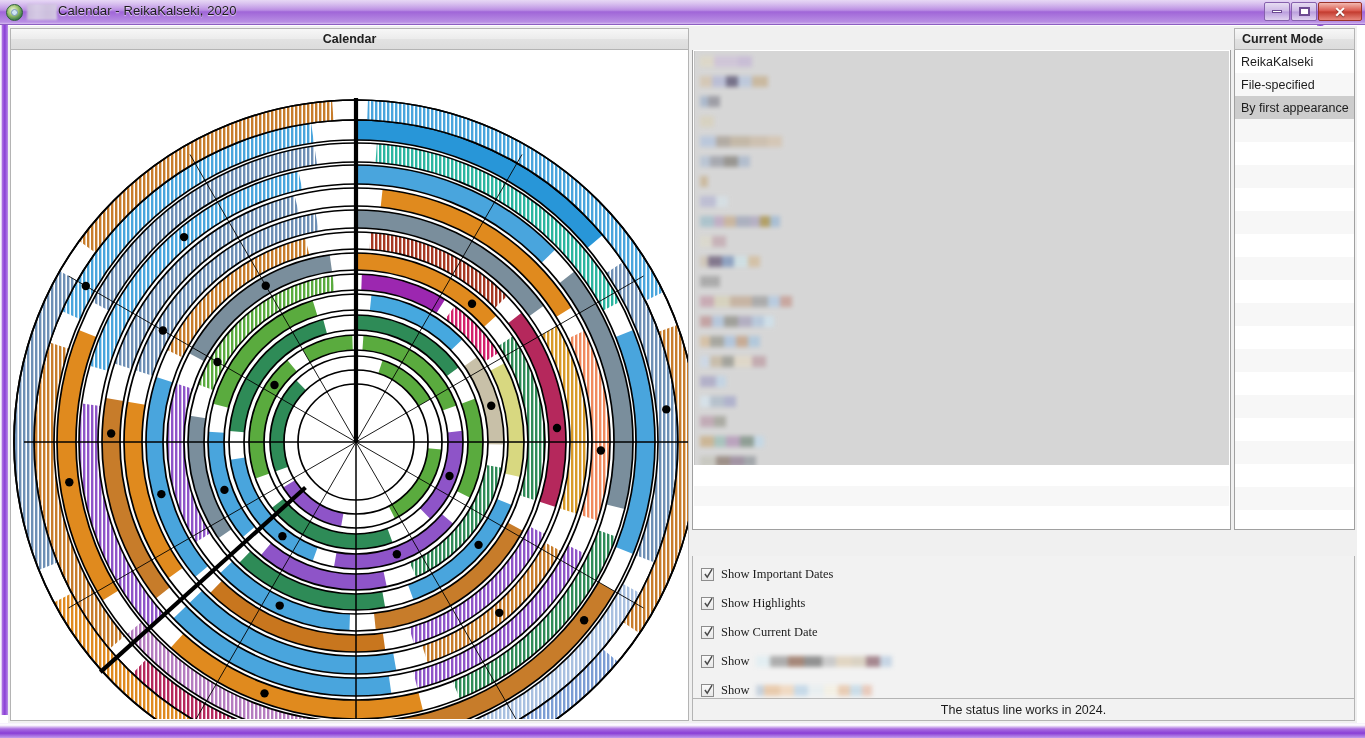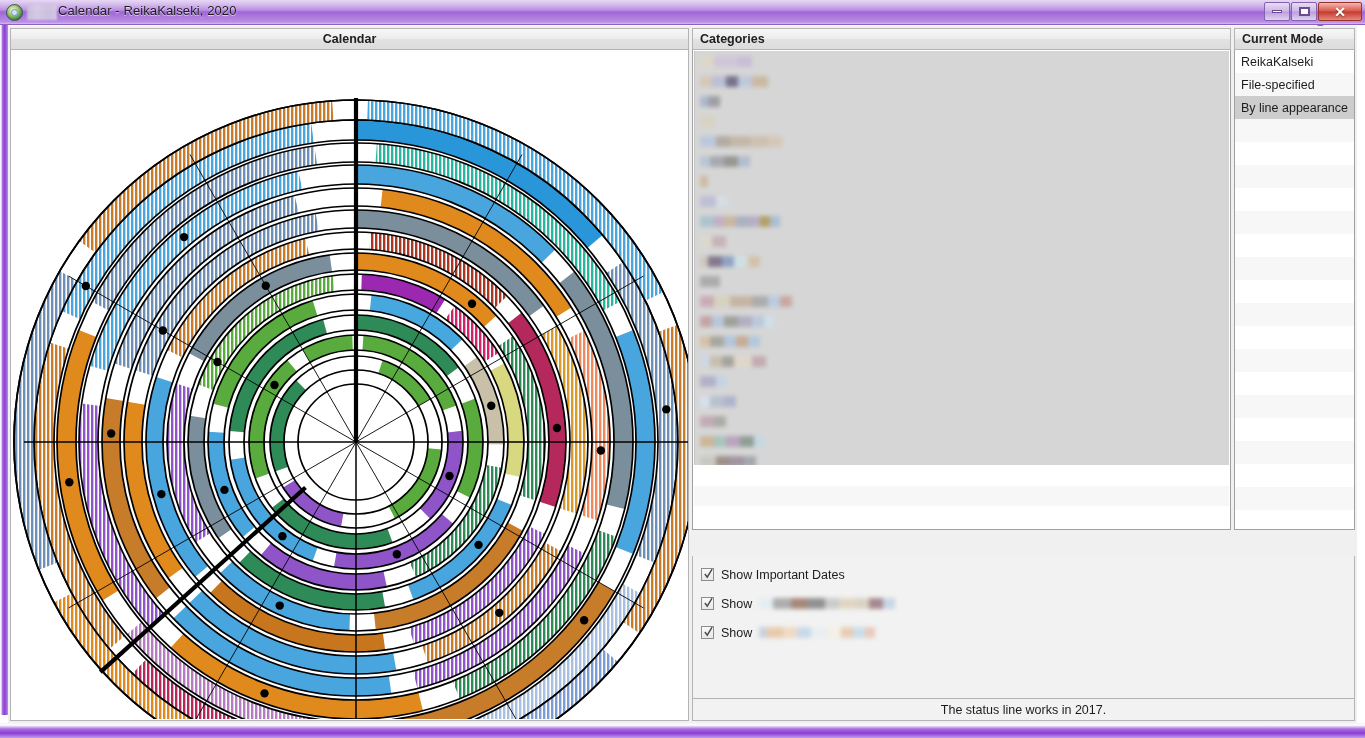--- a/index.html
+++ b/index.html
@@ -220,20 +220,21 @@
     width: 663px; height: 187px;
   }
   .display-panel .panel-header { width: 663px; }
   .display-body {
     position: absolute; left: 0; top: 22px;
     width: 663px; height: 143px;
     background: #f2f2f2;
     border: 1px solid #b4b4b4; border-top: none;
     box-sizing: border-box;
     padding-top: 4px;
+    font-family: Liberation Serif, serif;
   }
   .opt-row {
     height: 29px;
     display: flex; align-items: center;
     padding-left: 8px;
   }
   .checkbox {
     width: 13px; height: 13px;
     border: 1px solid #8d8d8d;
     background: linear-gradient(to bottom, #fafafa, #e8e8e8);
@@ -510,21 +511,20 @@
             <g id="current-group">
                 <line x1="345" y1="392" x2="345" y2="48" stroke="#000000" stroke-width="4.2"></line>
                 <line x1="294.4661518675372" y1="437.5008812324024" x2="89.35818003577646" y2="622.1809285874473" stroke="#000000" stroke-width="4.2"></line>
                 <circle cx="345" cy="392" r="342" fill="none" stroke="#000000" stroke-width="1.7"></circle>
               </g>
           </svg>
         </div>
       </div>
 
       <div class="categories-panel">
-        <div class="panel-header left">Categories</div>
         <div class="categories-body">
           <div class="cat-list" id="cat-list">
               <div class="cat-row">
                 <span class="blur-text" style="display: inline-flex;">
                   <span style="width: 14px; height: 11px; background: rgb(221, 216, 200); display: inline-block;"></span>
                   <span style="width: 24px; height: 11px; background: rgb(207, 196, 216); display: inline-block;"></span>
                   <span style="width: 14px; height: 11px; background: rgb(200, 188, 214); display: inline-block;"></span>
                 </span>
               </div>
               <div class="cat-row">
@@ -687,21 +687,21 @@
               <div class="r"></div>
             </div>
         </div>
       </div>
 
       <div class="sorting-panel">
         <div class="panel-header left">Current Mode</div>
         <div class="sorting-body" id="sort-list">
             <div class="sort-row">ReikaKalseki</div>
             <div class="sort-row alt">File-specified</div>
-            <div class="sort-row selected">By line appearance</div>
+            <div class="sort-row selected">By first appearance</div>
             <div class="sort-row alt"></div>
             <div class="sort-row"></div>
             <div class="sort-row alt"></div>
             <div class="sort-row"></div>
             <div class="sort-row alt"></div>
             <div class="sort-row"></div>
             <div class="sort-row alt"></div>
             <div class="sort-row"></div>
             <div class="sort-row alt"></div>
             <div class="sort-row"></div>
@@ -719,20 +719,40 @@
         <div class="display-body" id="opt-list">
             <div class="opt-row">
               <span class="checkbox">
                 <span class="tick">
                   <svg viewBox="0 0 10 12" width="9" height="12">
                     <path d="M1 6 L3.6 9.6 L9 0.6" stroke="#4a4a4a" stroke-width="1.6" fill="none"></path>
                   </svg>
                 </span>
               </span>
               <span class="opt-label">Show Important Dates</span>
+            </div>
+            <div class="opt-row">
+              <span class="checkbox">
+                <span class="tick">
+                  <svg viewBox="0 0 10 12" width="9" height="12">
+                    <path d="M1 6 L3.6 9.6 L9 0.6" stroke="#4a4a4a" stroke-width="1.6" fill="none"></path>
+                  </svg>
+                </span>
+              </span>
+              <span class="opt-label">Show Highlights</span>
+            </div>
+            <div class="opt-row">
+              <span class="checkbox">
+                <span class="tick">
+                  <svg viewBox="0 0 10 12" width="9" height="12">
+                    <path d="M1 6 L3.6 9.6 L9 0.6" stroke="#4a4a4a" stroke-width="1.6" fill="none"></path>
+                  </svg>
+                </span>
+              </span>
+              <span class="opt-label">Show Current Date</span>
             </div>
             <div class="opt-row">
               <span class="checkbox">
                 <span class="tick">
                   <svg viewBox="0 0 10 12" width="9" height="12">
                     <path d="M1 6 L3.6 9.6 L9 0.6" stroke="#4a4a4a" stroke-width="1.6" fill="none"></path>
                   </svg>
                 </span>
               </span>
               <span class="opt-label">Show</span>
@@ -763,18 +783,18 @@
                 <span style="width: 14px; height: 11px; background: rgb(240, 216, 192); display: inline-block;"></span>
                 <span style="width: 14px; height: 11px; background: rgb(196, 216, 232); display: inline-block;"></span>
                 <span style="width: 16px; height: 11px; background: rgb(232, 238, 240); display: inline-block;"></span>
                 <span style="width: 14px; height: 11px; background: rgb(244, 240, 228); display: inline-block;"></span>
                 <span style="width: 12px; height: 11px; background: rgb(232, 202, 176); display: inline-block;"></span>
                 <span style="width: 12px; height: 11px; background: rgb(200, 220, 232); display: inline-block;"></span>
                 <span style="width: 10px; height: 11px; background: rgb(232, 200, 184); display: inline-block;"></span>
               </span>
             </div>
           </div>
-        <div class="statusbar">The status line works in 2017.</div>
+        <div class="statusbar">The status line works in 2024.</div>
       </div>
 
     </div>
   </div>
 </div>
 
 </body></html>

